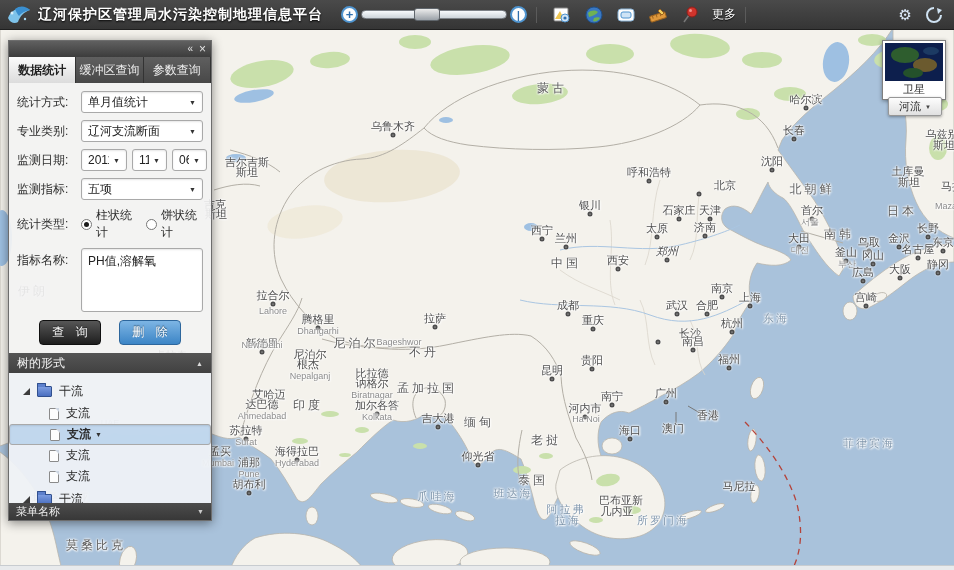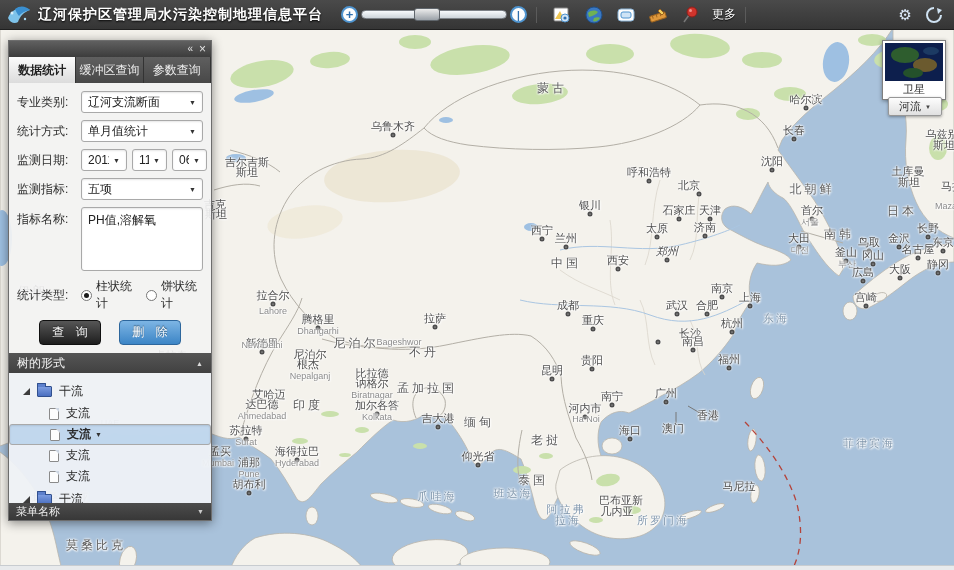--- a/index.html
+++ b/index.html
@@ -234,21 +234,21 @@
       <span class="mlabel city" style="left: 393px; top: 126px;">乌鲁木齐</span>
       <span class="mdot" style="left: 393px; top: 135px;"></span>
       <span class="mlabel city" style="left: 806px; top: 99px;">哈尔滨</span>
       <span class="mdot" style="left: 806px; top: 108px;"></span>
       <span class="mlabel city" style="left: 794px; top: 130px;">长春</span>
       <span class="mdot" style="left: 794px; top: 139px;"></span>
       <span class="mlabel city" style="left: 772px; top: 161px;">沈阳</span>
       <span class="mdot" style="left: 772px; top: 170px;"></span>
       <span class="mlabel city" style="left: 649px; top: 172px;">呼和浩特</span>
       <span class="mdot" style="left: 649px; top: 181px;"></span>
-      <span class="mlabel city" style="left: 689px; top: 185px; text-align: right;">北京</span>
+      <span class="mlabel city" style="left: 725px; top: 185px; text-align: right;">北京</span>
       <span class="mdot" style="left: 699px; top: 194px;"></span>
       <span class="mlabel city" style="left: 679px; top: 210px;">石家庄</span>
       <span class="mdot" style="left: 679px; top: 219px;"></span>
       <span class="mlabel city" style="left: 710px; top: 210px;">天津</span>
       <span class="mdot" style="left: 710px; top: 219px;"></span>
       <span class="mlabel city" style="left: 657px; top: 228px;">太原</span>
       <span class="mdot" style="left: 657px; top: 237px;"></span>
       <span class="mlabel city" style="left: 705px; top: 227px;">济南</span>
       <span class="mdot" style="left: 705px; top: 236px;"></span>
       <span class="mlabel city" style="left: 667px; top: 251px; font-style: italic;">郑州</span>
@@ -466,29 +466,29 @@
       <span class="p-ic collapse"></span>
       <span class="p-ic close"></span>
     </div>
     <div id="tabs">
       <div class="tab active">数据统计</div>
       <div class="tab">缓冲区查询</div>
       <div class="tab">参数查询</div>
     </div>
     <div id="form">
       <div class="frow">
+        <span class="flabel">统计方式:</span>
+        <div class="sel">
+          <span class="sel-text">单月值统计</span>
+        </div>
+      </div>
+      <div class="frow">
         <span class="flabel">专业类别:</span>
         <div class="sel">
           <span class="sel-text">辽河支流断面</span>
-        </div>
-      </div>
-      <div class="frow">
-        <span class="flabel">统计方式:</span>
-        <div class="sel">
-          <span class="sel-text">单月值统计</span>
         </div>
       </div>
       <div class="frow">
         <span class="flabel">监测日期:</span>
         <div class="sel small" style="width:46px">
           <span class="sel-text">2011</span>
         </div>
         <span class="gap"></span>
         <div class="sel small" style="width:35px">
           <span class="sel-text">11</span>
@@ -496,36 +496,36 @@
         <span class="gap"></span>
         <div class="sel small" style="width:35px">
           <span class="sel-text">06</span>
         </div>
       </div>
       <div class="frow">
         <span class="flabel">监测指标:</span>
         <div class="sel">
           <span class="sel-text">五项</span>
         </div>
-      </div>
-      <div class="frow" style="align-items:flex-start">
-        <span class="flabel" style="padding-top:4px">指标名称:</span>
-        <div class="tarea">PH值,溶解氧</div>
       </div>
       <div class="frow">
         <span class="flabel">统计类型:</span>
         <span class="ropt">
           <span class="radio checked"></span>
           <span>柱状统计</span>
         </span>
         <span class="ropt" style="margin-right:0">
           <span class="radio"></span>
           <span>饼状统计</span>
         </span>
       </div>
+      <div class="frow" style="align-items:flex-start">
+        <span class="flabel" style="padding-top:4px">指标名称:</span>
+        <div class="tarea">PH值,溶解氧</div>
+      </div>
       <div id="btnrow">
         <div class="btn dark">查 询</div>
         <div class="btn blue">删 除</div>
       </div>
     </div>
     <div class="sect-head">
       <span>树的形式</span>
       <span class="caret-up"></span>
     </div>
     <div id="tree">

